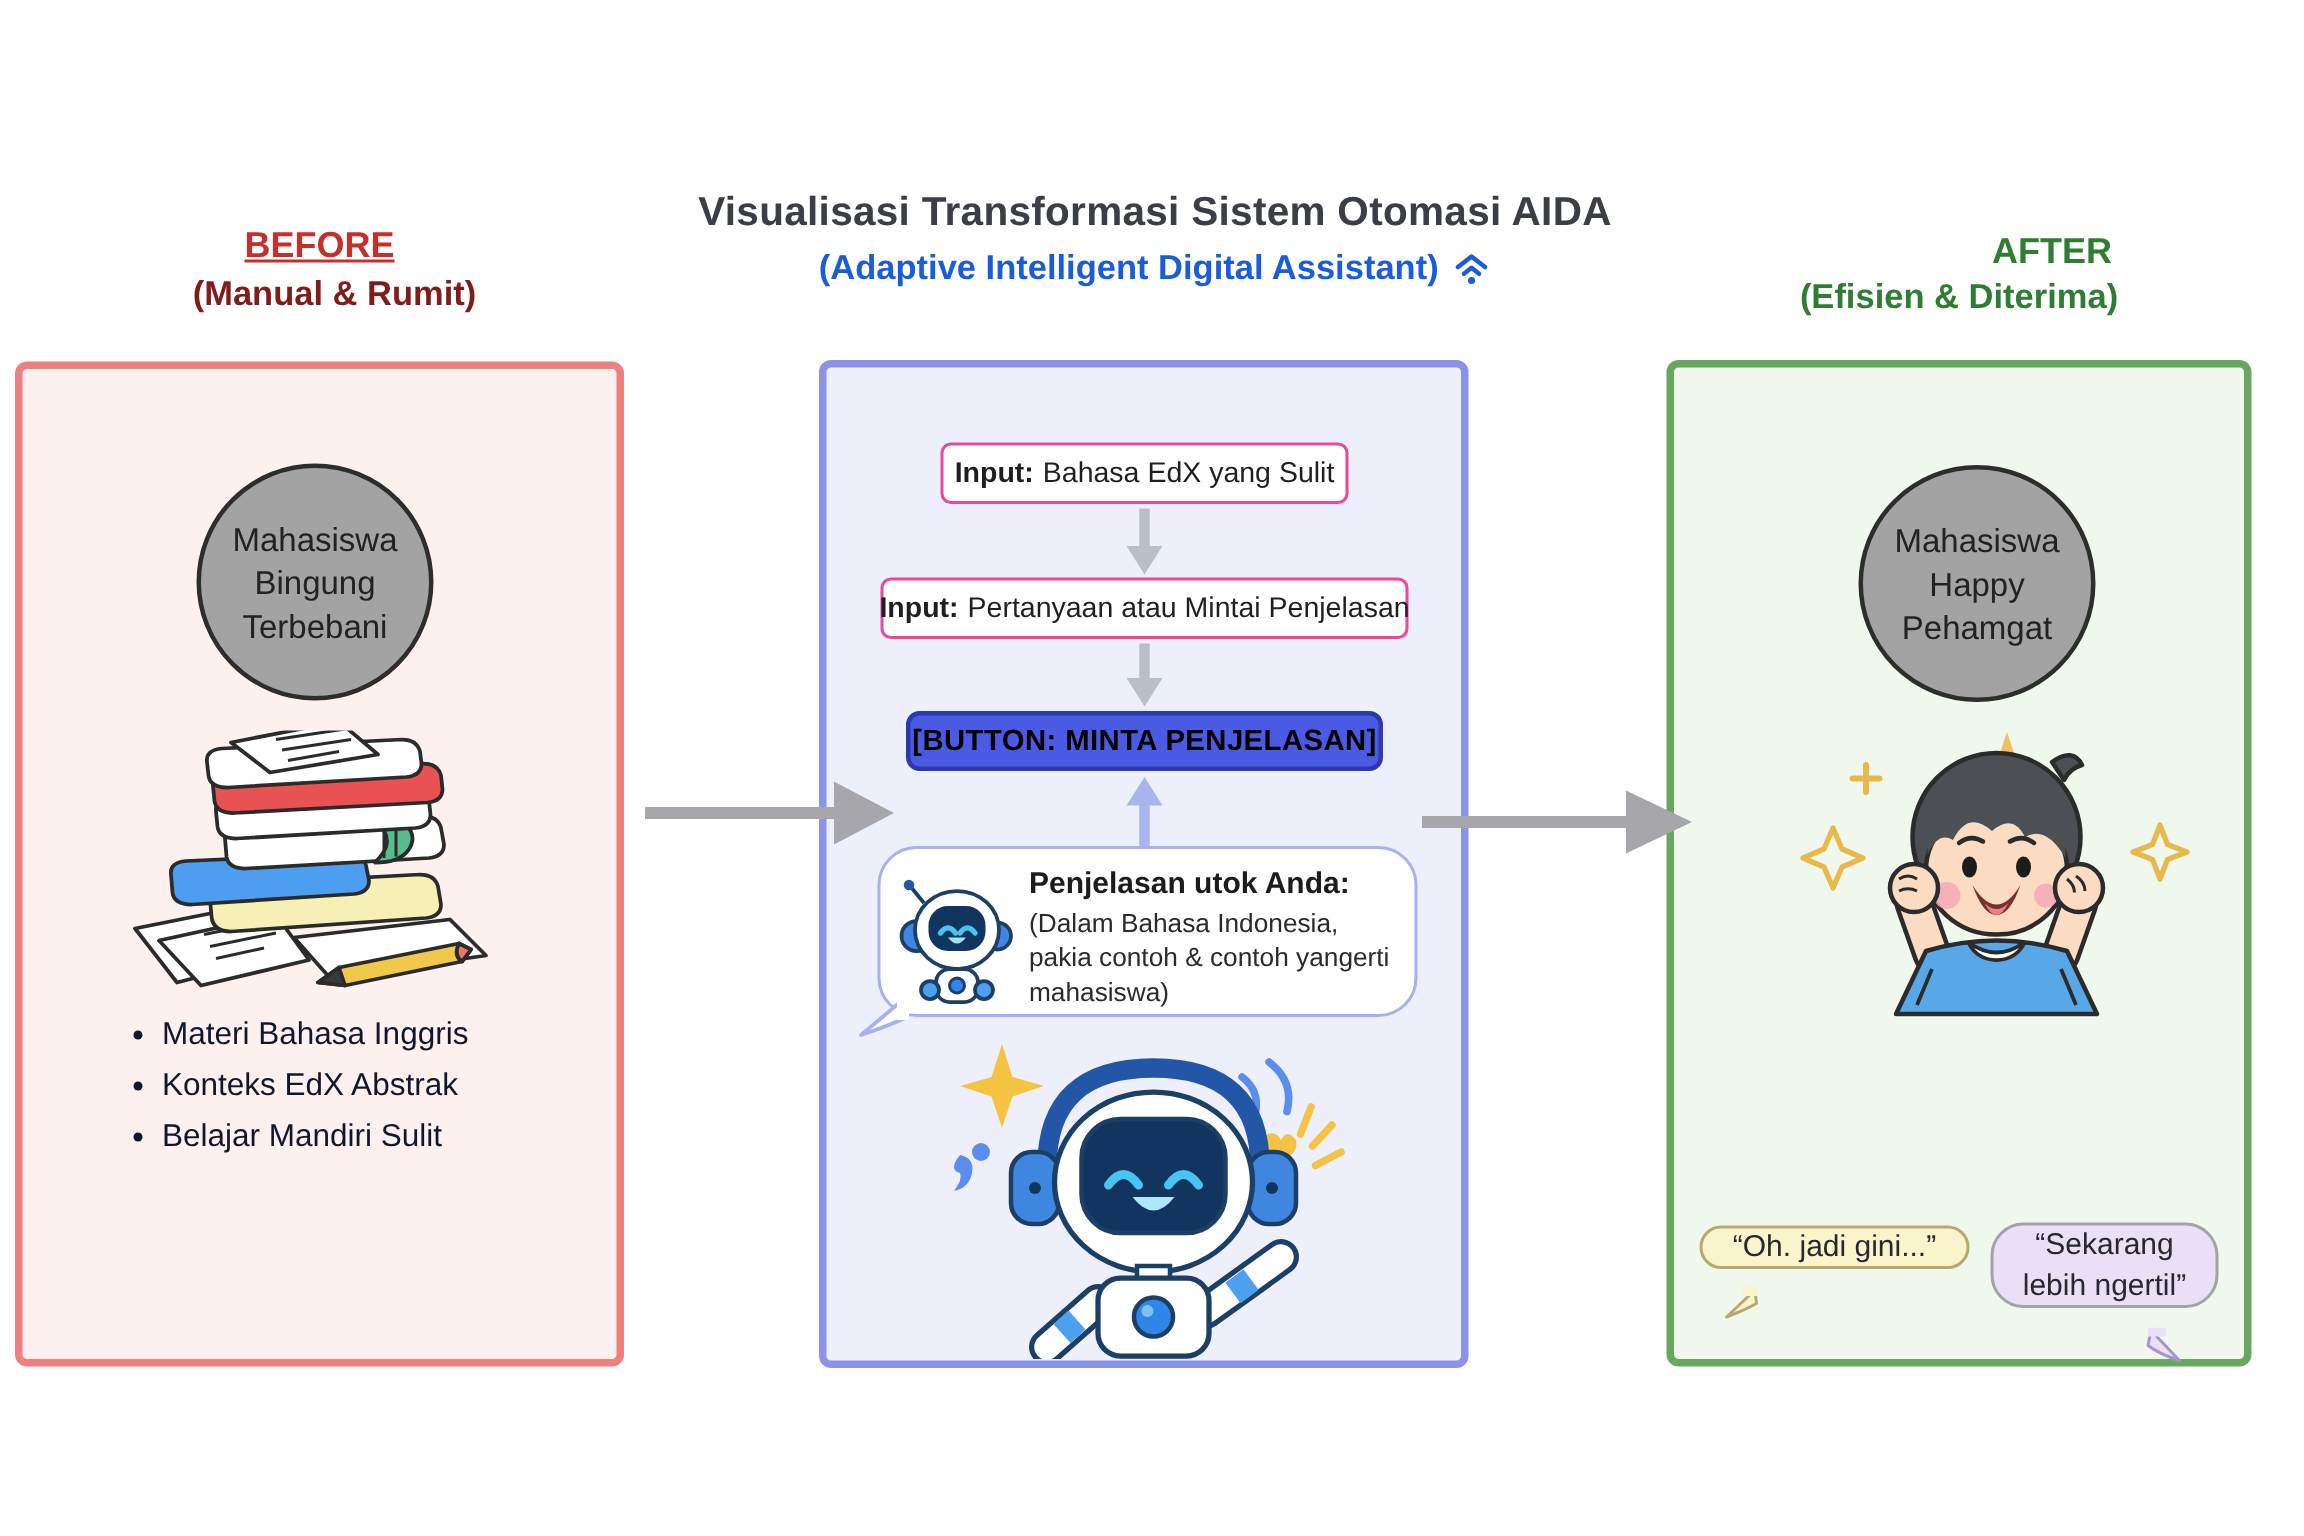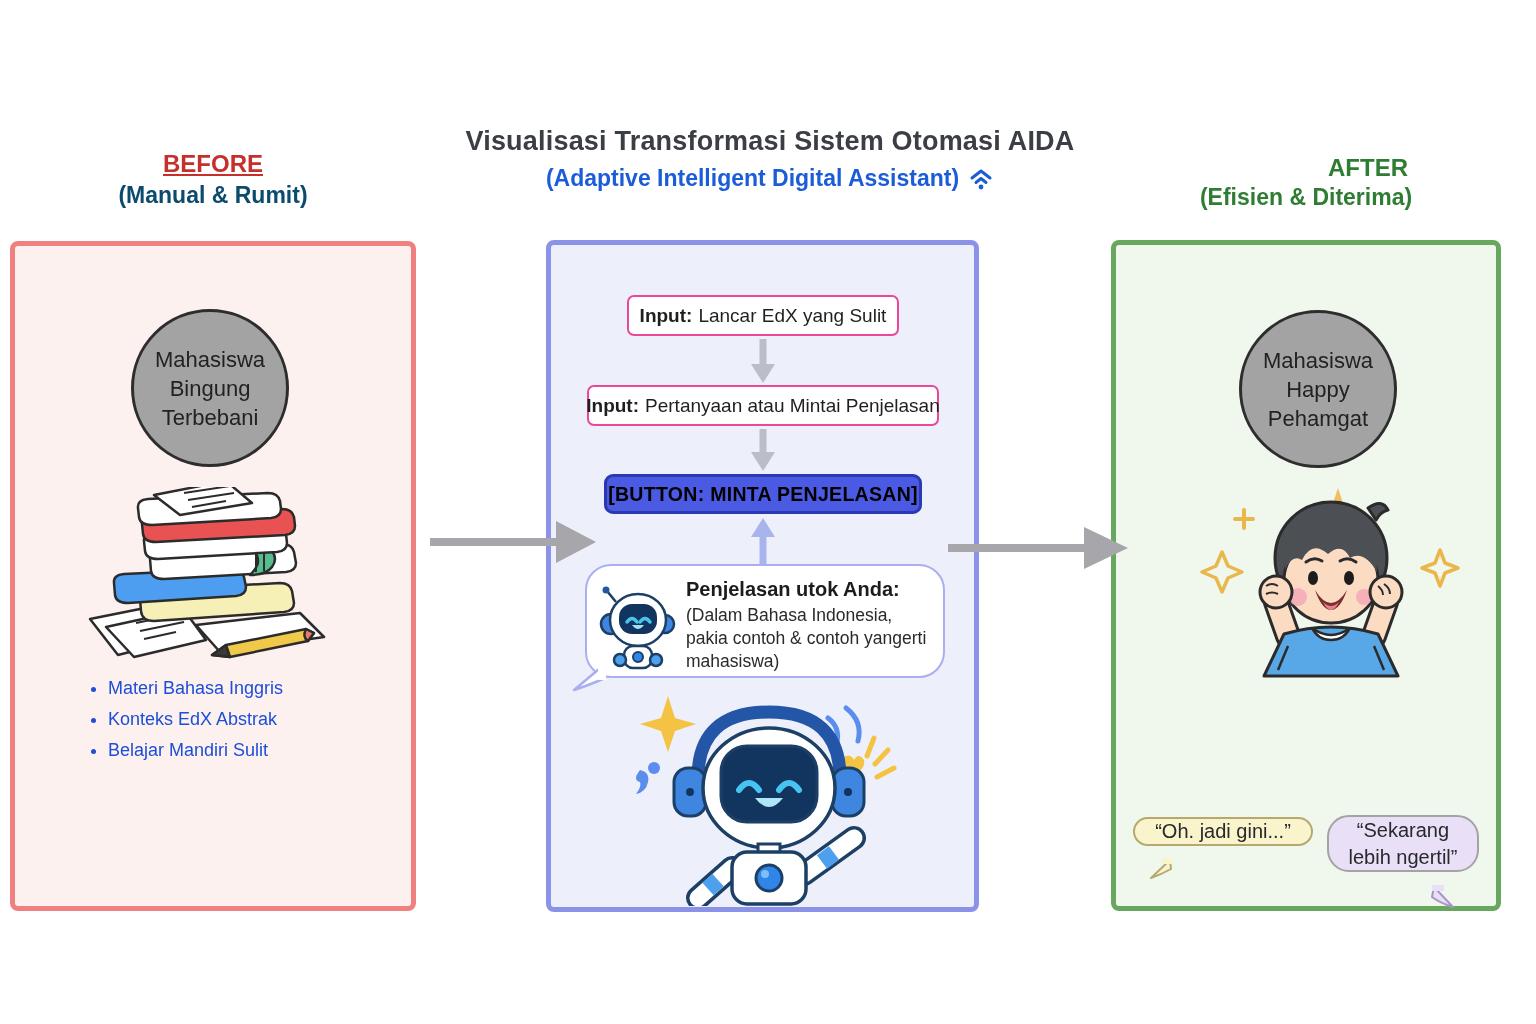--- a/index.html
+++ b/index.html
@@ -6,21 +6,21 @@
   html,body { background:#ffffff; }
   .canvas {
     position:relative; width:1536px; height:1024px; background:#ffffff;
     font-family:"Liberation Sans", sans-serif; overflow:hidden; color:#202124;
   }
   .abs { position:absolute; }
 
   
   .hdr { text-align:center; }
   .before-heading { left:10px; top:150px; width:406px; font-size:24px; font-weight:600; color:#c5302c;text-decoration:underline; }
-  .before-subheading { left:10px; top:182px; width:406px; font-size:23px; font-weight:600; color:#0c4a6e; }
+  .before-subheading { left:20px; top:182px; width:406px; font-size:23px; font-weight:600; color:#7f1d1d; }
   .main-title { left:340px; top:126px; width:860px; font-size:27px; font-weight:600; color:#3b3e45; letter-spacing:.2px; }
   .subtitle-row { left:340px; top:165px; width:860px; display:flex; justify-content:center; align-items:center; gap:9px; }
   .subtitle-text { font-size:23px; font-weight:600; color:#1b5cd8; }
   .after-heading { left:1173px; top:154px; width:390px; font-size:24px; font-weight:600; color:#2e7d32; }
   .after-subheading { left:1111px; top:184px; width:390px; font-size:23px; font-weight:600; color:#2e7d32; }
 
   
   .panel { position:absolute; border-radius:8px; }
   .panel-before { left:10px; top:241px; width:406px; height:670px; background:#fdf1f0; border:5px solid #ee8080; }
   .panel-center { left:546px; top:240px; width:433px; height:672px; background:#edf0fb; border:5px solid #8a93e8; }
@@ -29,21 +29,21 @@
   
   .state-circle {
     background:#a3a3a3; border:3px solid #2d2d2d; border-radius:50%;
     display:flex; flex-direction:column; align-items:center; justify-content:center;
     font-size:22px; line-height:29px; color:#222; text-align:center;
   }
   .circle-before { left:131px; top:309px; width:158px; height:158px; }
   .circle-after { left:1239px; top:310px; width:158px; height:158px; }
 
   
-  .bullets { list-style:disc outside; padding-left:24px; font-size:18px; color:#1d4ed8; }
+  .bullets { list-style:disc outside; padding-left:24px; font-size:21px; color:#0f172a; }
   .bullets li { margin-bottom:10px; }
   .bullets-before { left:84px; top:678px; width:320px; }
   .bullets-after { left:1164px; top:680px; width:330px; }
 
   
   .flow-box {
     background:#ffffff; border:2px solid #ec4899; border-radius:7px;
     display:flex; align-items:center; justify-content:center; gap:6px;
     font-size:19px; color:#1f1f1f; white-space:nowrap;
   }
@@ -144,21 +144,21 @@
   </svg>
 
   <ul class="abs bullets bullets-before">
     <li>Materi Bahasa Inggris</li>
     <li>Konteks EdX Abstrak</li>
     <li>Belajar Mandiri Sulit</li>
   </ul>
 
   <div class="abs flow-box flow-box-1">
     <span class="lbl">Input:</span>
-    <span>Lancar EdX yang Sulit</span>
+    <span>Bahasa EdX yang Sulit</span>
   </div>
 
   <svg class="abs" style="left:748px; top:338px;" width="30" height="46" viewBox="0 0 30 46">
     <line x1="15" y1="1" x2="15" y2="27" stroke="#b9bec9" stroke-width="7"></line>
     <polygon points="3,26 27,26 15,45" fill="#b9bec9"></polygon>
   </svg>
 
   <div class="abs flow-box flow-box-2">
     <span class="lbl">Input:</span>
     <span>Pertanyaan atau Mintai Penjelasan</span>

